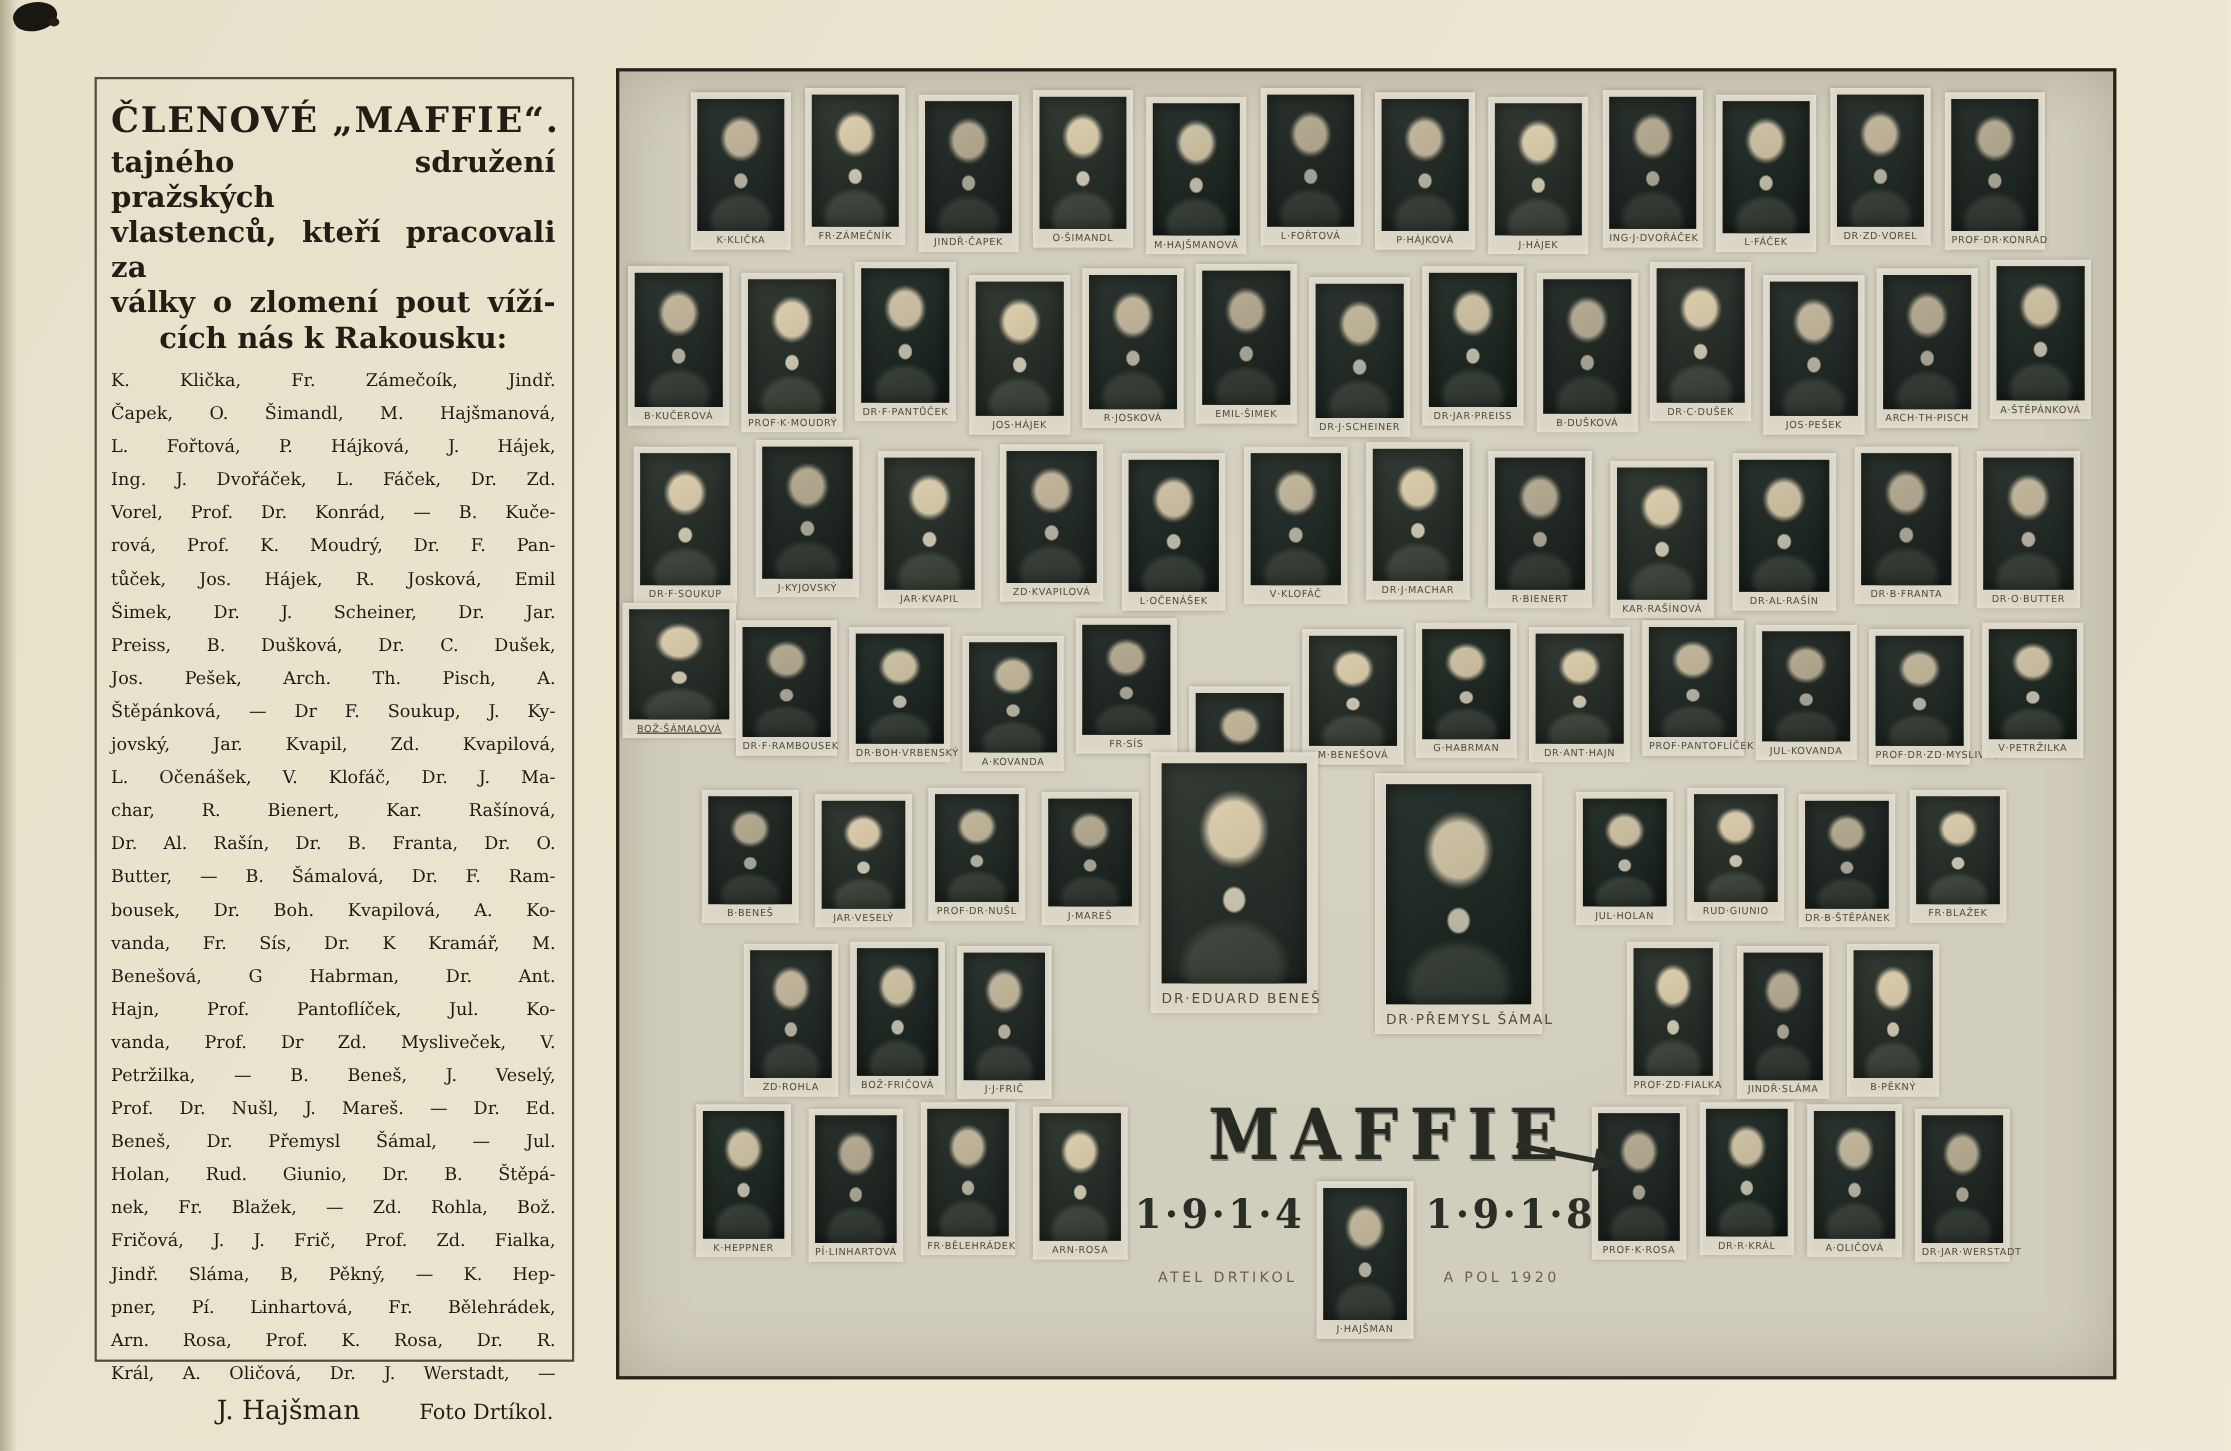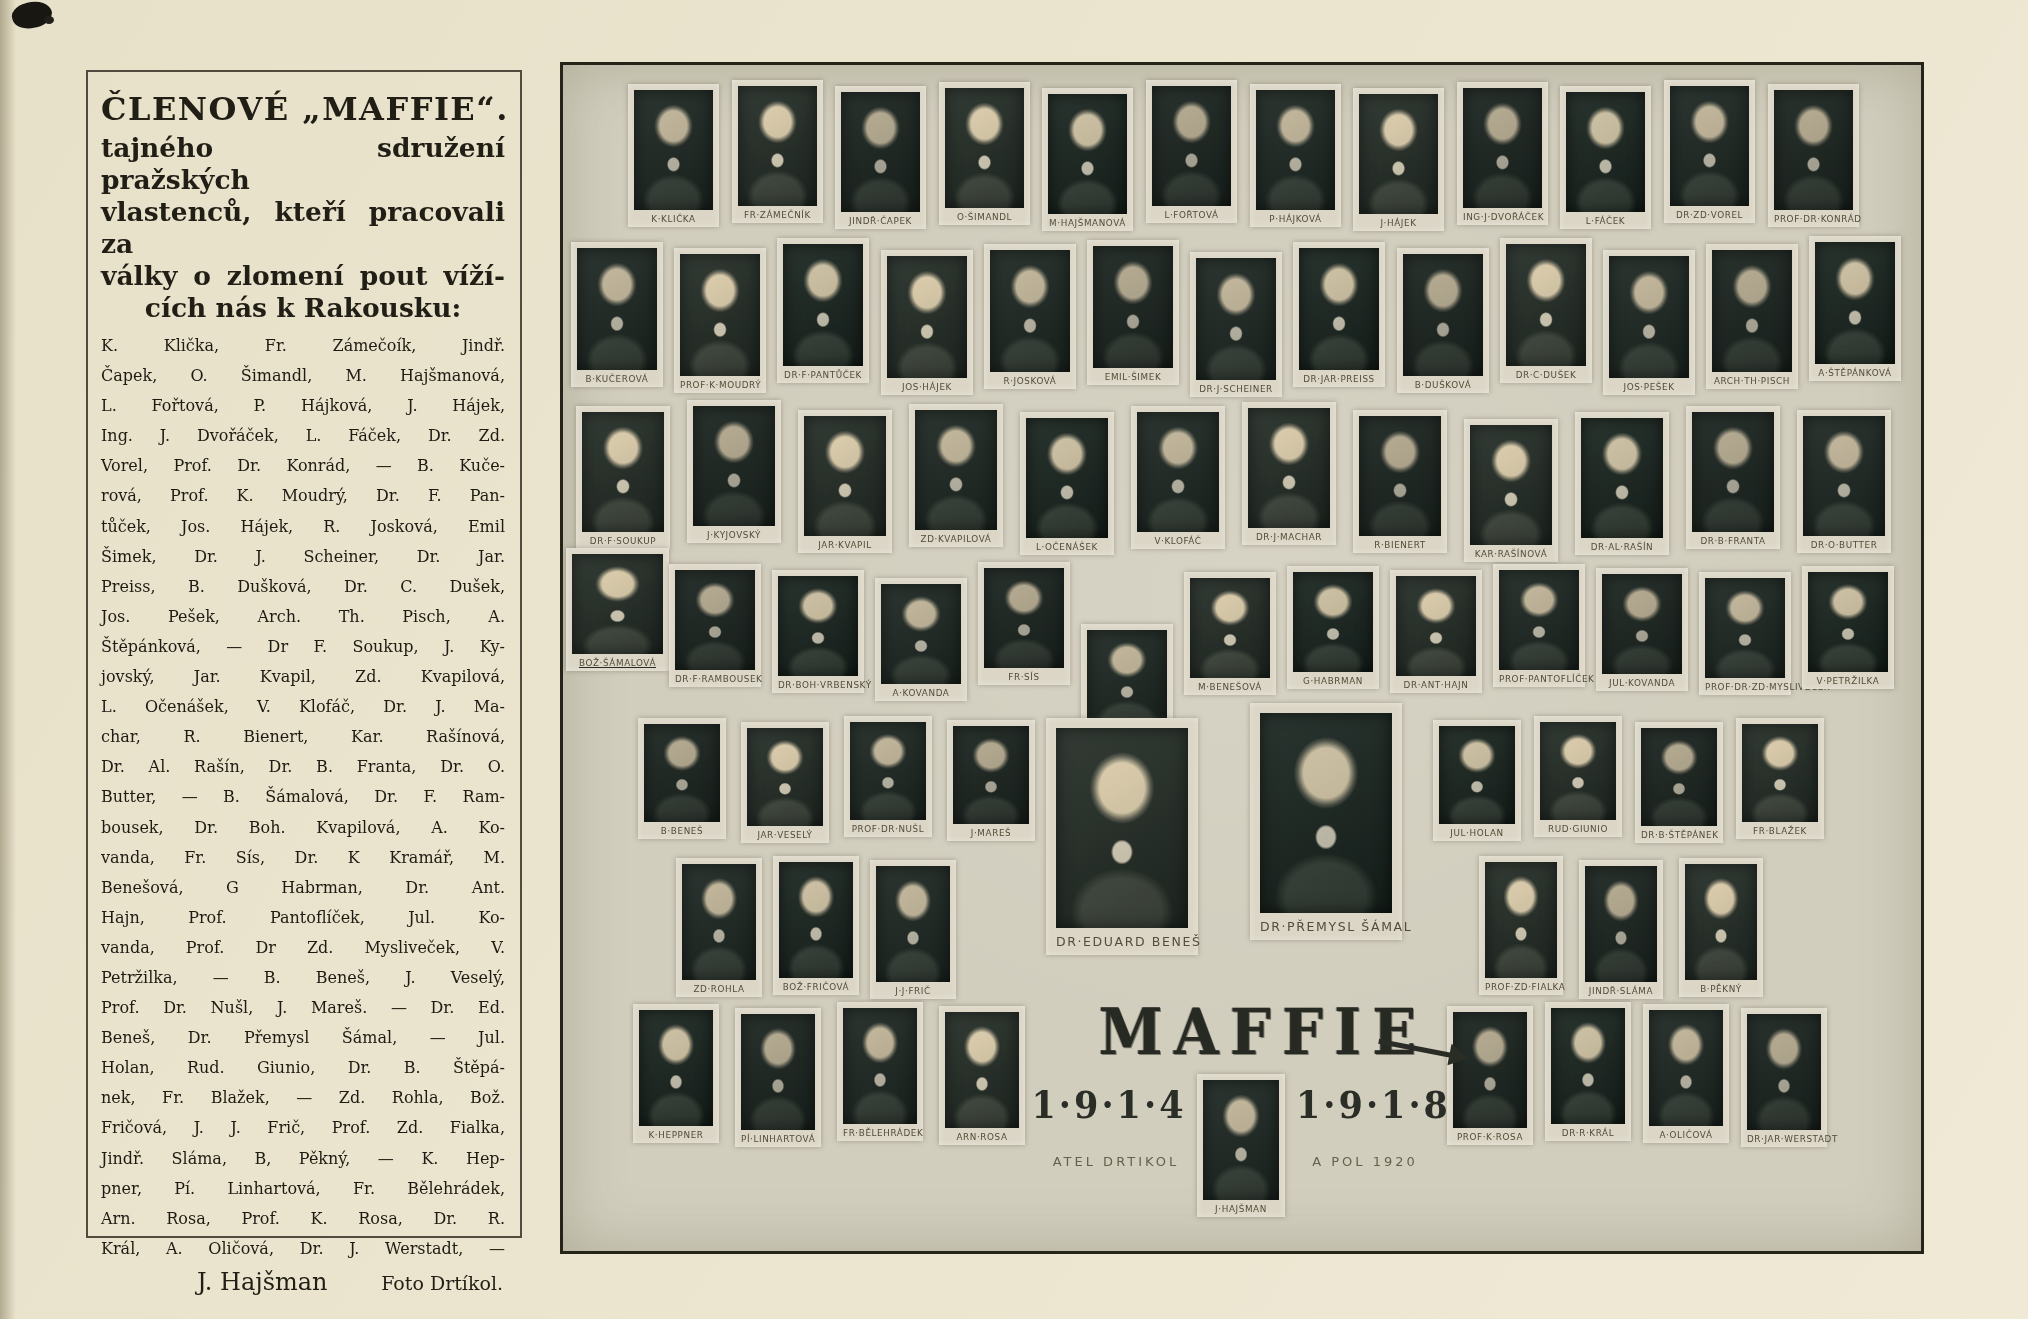--- a/index.html
+++ b/index.html
@@ -560,21 +560,21 @@
           <div class="pimg" style="height: 116px;"></div>
           <div class="pcap">DR·JAR·WERSTADT</div>
         </div>
       </div>
       <div class="cell" style="left: 1197px; top: 1074px; width: 88px;">
         <div class="pframe">
           <div class="pimg" style="height: 120px;"></div>
           <div class="pcap">J·HAJŠMAN</div>
         </div>
       </div>
-      <div class="cell large" style="left: 1046px; top: 718px; width: 152px;">
+      <div class="cell large" style="left: 1046px; top: 684px; width: 152px;">
         <div class="pframe">
           <div class="pimg" style="height: 200px;"></div>
           <div class="pcap">DR·EDUARD BENEŠ</div>
         </div>
       </div>
       <div class="cell large" style="left: 1250px; top: 703px; width: 152px;">
         <div class="pframe">
           <div class="pimg" style="height: 200px;"></div>
           <div class="pcap">DR·PŘEMYSL ŠÁMAL</div>
         </div>

